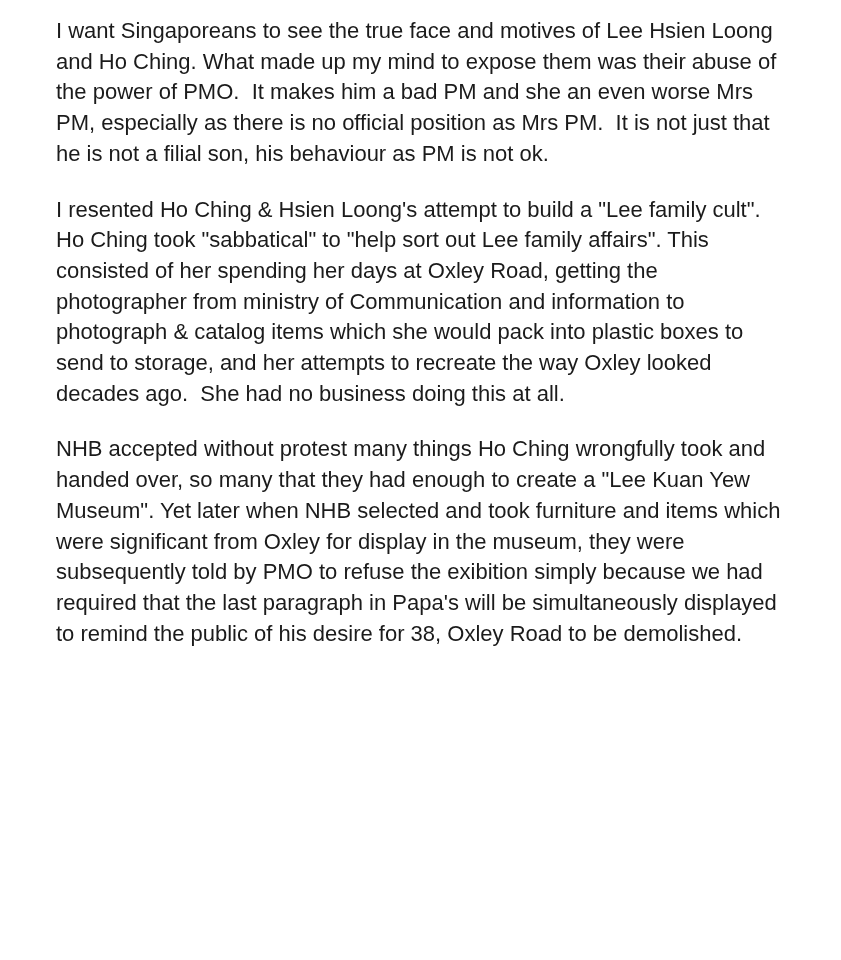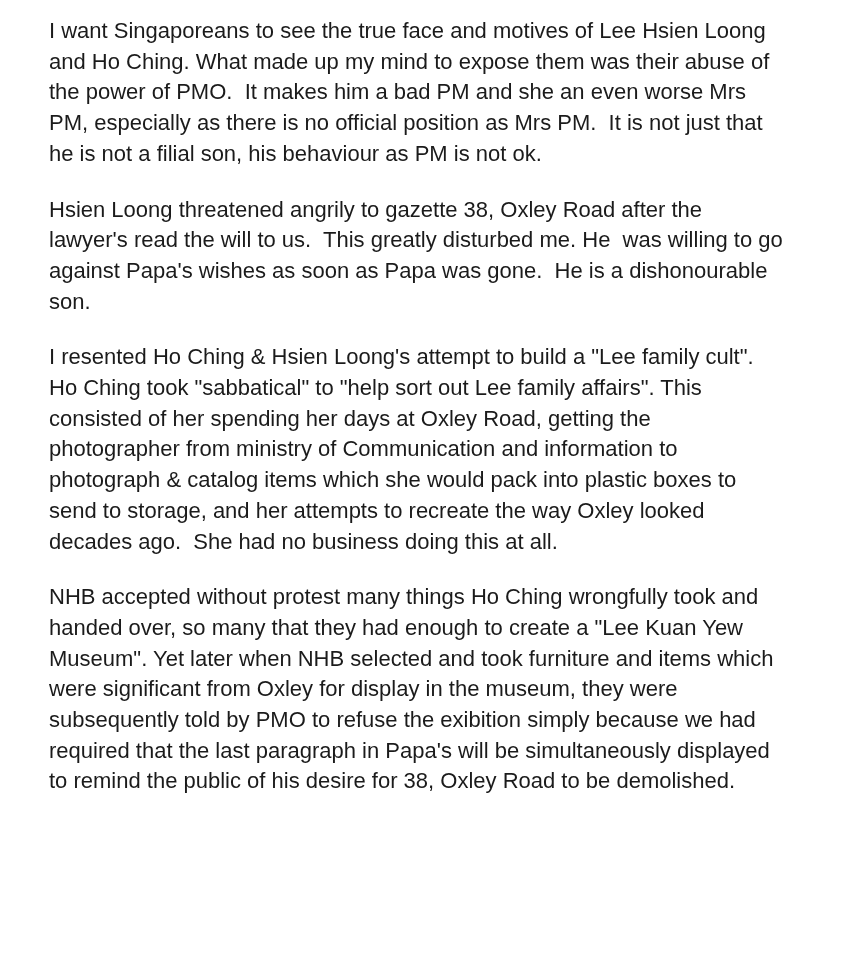--- a/index.html
+++ b/index.html
@@ -16,40 +16,36 @@
     padding: 16px 0 0 40px;
     overflow: hidden;
     font-family: "Liberation Sans", sans-serif;
     font-size: 22px;
     line-height: 30.7px;
     font-weight: 400;
     color: #1b1b1b;
     -webkit-font-smoothing: antialiased;
   }
   .para {
-    margin: 0 0 25px 9px;
+    margin: 0 0 25px 16px;
     max-width: 790px;
     white-space: pre-wrap;
     letter-spacing: 0;
     word-spacing: 0;
   }
 </style>
 </head>
 <body>
 
 <div class="page">
   <p class="para">I want Singaporeans to see the true face and motives of Lee Hsien Loong
 and Ho Ching. What made up my mind to expose them was their abuse of
 the power of PMO.  It makes him a bad PM and she an even worse Mrs
 PM, especially as there is no official position as Mrs PM.  It is not just that
 he is not a filial son, his behaviour as PM is not ok.</p>
-  <p class="para">Hsien Loong threatened angrily to gazette 38, Oxley Road after the
-lawyer's read the will to us.  This greatly disturbed me. He  was willing to go
-against Papa's wishes as soon as Papa was gone.  He is a dishonourable
-son.</p>
   <p class="para">I resented Ho Ching &amp; Hsien Loong's attempt to build a "Lee family cult".
 Ho Ching took "sabbatical" to "help sort out Lee family affairs". This
 consisted of her spending her days at Oxley Road, getting the
 photographer from ministry of Communication and information to
 photograph &amp; catalog items which she would pack into plastic boxes to
 send to storage, and her attempts to recreate the way Oxley looked
 decades ago.  She had no business doing this at all.</p>
   <p class="para">NHB accepted without protest many things Ho Ching wrongfully took and
 handed over, so many that they had enough to create a "Lee Kuan Yew
 Museum". Yet later when NHB selected and took furniture and items which

